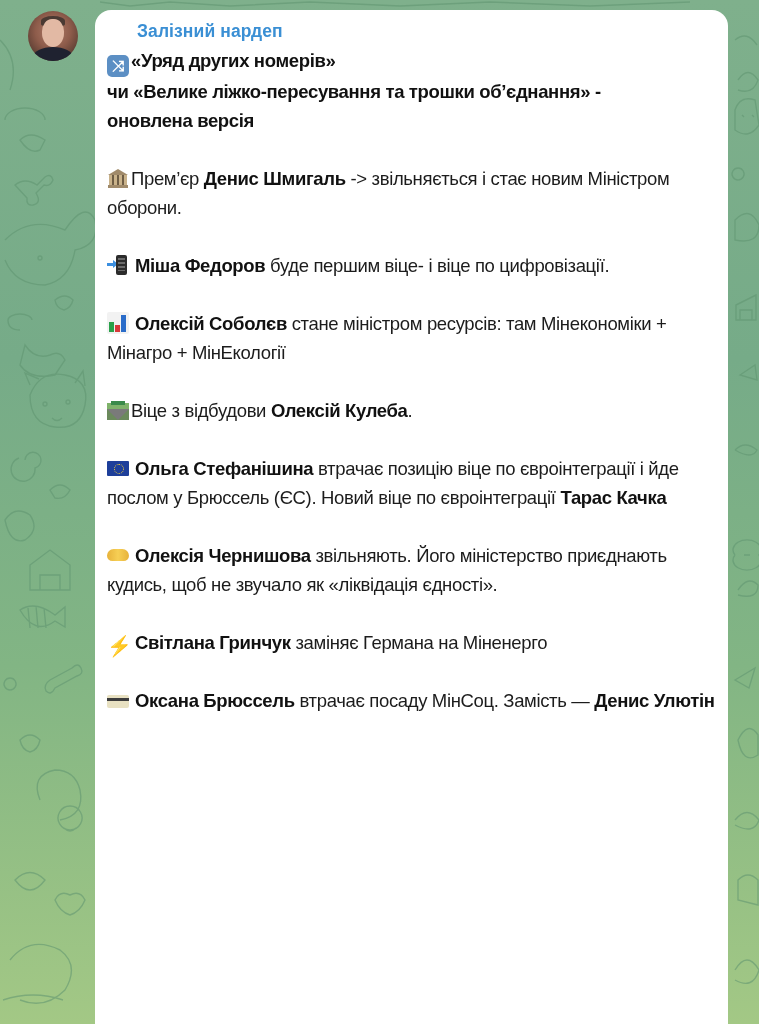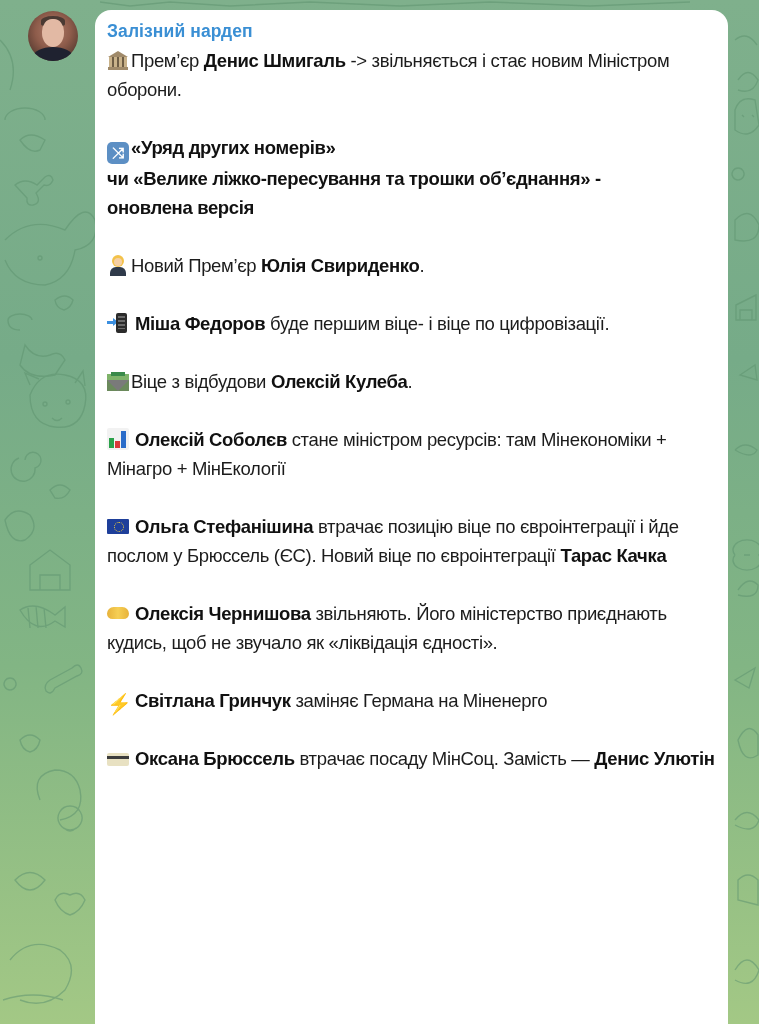--- a/index.html
+++ b/index.html
@@ -42,20 +42,21 @@
       border-radius: 16px 16px 0 0;
       padding: 10px 12px 0 12px;
     }
     .sender {
       color: #3a8fd4;
       font-size: 17.5px;
       font-weight: bold;
       line-height: 22px;
       margin-bottom: 4px;
       letter-spacing: 0.1px;
+      margin-left: 30px;
     }
     .para {
       font-size: 18.5px;
       line-height: 29px;
       color: #1c1c1c;
       letter-spacing: -0.35px;
       margin-bottom: 29px;
       font-stretch: condensed;
     }
     .para b { font-weight: bold; color: #111; }
@@ -168,47 +169,44 @@
 
 <div class="avatar">
   <div class="hair"></div>
   <div class="face"></div>
   <div class="shirt"></div>
 </div>
 
 <div class="bubble">
   <div class="sender">Залізний нардеп</div>
 
-  <div class="para">
-    <span class="emoji e-building tight"><i class="roof"></i><i class="cols"></i><i class="base"></i></span><span>Прем’єр </span><b>Денис Шмигаль</b><span> -&gt; звільняється і стає новим Міністром оборони.</span>
-  </div>
-
   <div class="para title-block">
     <span class="emoji e-shuffle tight">⤨</span><span>«Уряд других номерів»</span><br>
     <span>чи «Велике ліжко-пересування та трошки об’єднання» -</span><br>
     <span>оновлена версія</span>
   </div>
 
   <div class="para">
-    <span class="emoji e-woman tight"><i class="head"></i><i class="face"></i><i class="body"></i></span><span>Новий Прем’єр </span><b>Юлія Свириденко</b><span>.</span>
-  </div>
+    <span class="emoji e-building tight"><i class="roof"></i><i class="cols"></i><i class="base"></i></span><span>Прем’єр </span><b>Денис Шмигаль</b><span> -&gt; звільняється і стає новим Міністром оборони.</span>
+  </div>
+
 
   <div class="para">
     <span class="emoji e-phone"><i class="arrow"></i><i class="dev"></i></span><b>Міша Федоров</b><span> буде першим віце- і віце по цифровізації.</span>
   </div>
 
   <div class="para">
+    <span class="emoji e-chart"><i></i><i></i><i></i></span><b>Олексій Соболєв</b><span> стане міністром ресурсів: там Мінекономіки + Мінагро + МінЕкології</span>
+  </div>
+
+  <div class="para">
     <span class="emoji e-road tight"><i class="sky"></i><i class="asph"></i><i class="sign"></i></span><span>Віце з відбудови </span><b>Олексій Кулеба</b><span>.</span>
   </div>
 
   <div class="para">
-    <span class="emoji e-chart"><i></i><i></i><i></i></span><b>Олексій Соболєв</b><span> стане міністром ресурсів: там Мінекономіки + Мінагро + МінЕкології</span>
-  </div>
-
-  <div class="para">
     <span class="emoji e-eu"></span><b>Ольга Стефанішина</b><span> втрачає позицію віце по євроінтеграції і йде послом у Брюссель (ЄС). Новий віце по євроінтеграції </span><b>Тарас Качка</b>
   </div>
 
 
   <div class="para">
     <span class="emoji e-hand"></span><b>Олексія Чернишова</b><span> звільняють. Його міністерство приєднають кудись, щоб не звучало як «ліквідація єдності».</span>
   </div>
 
 
 

